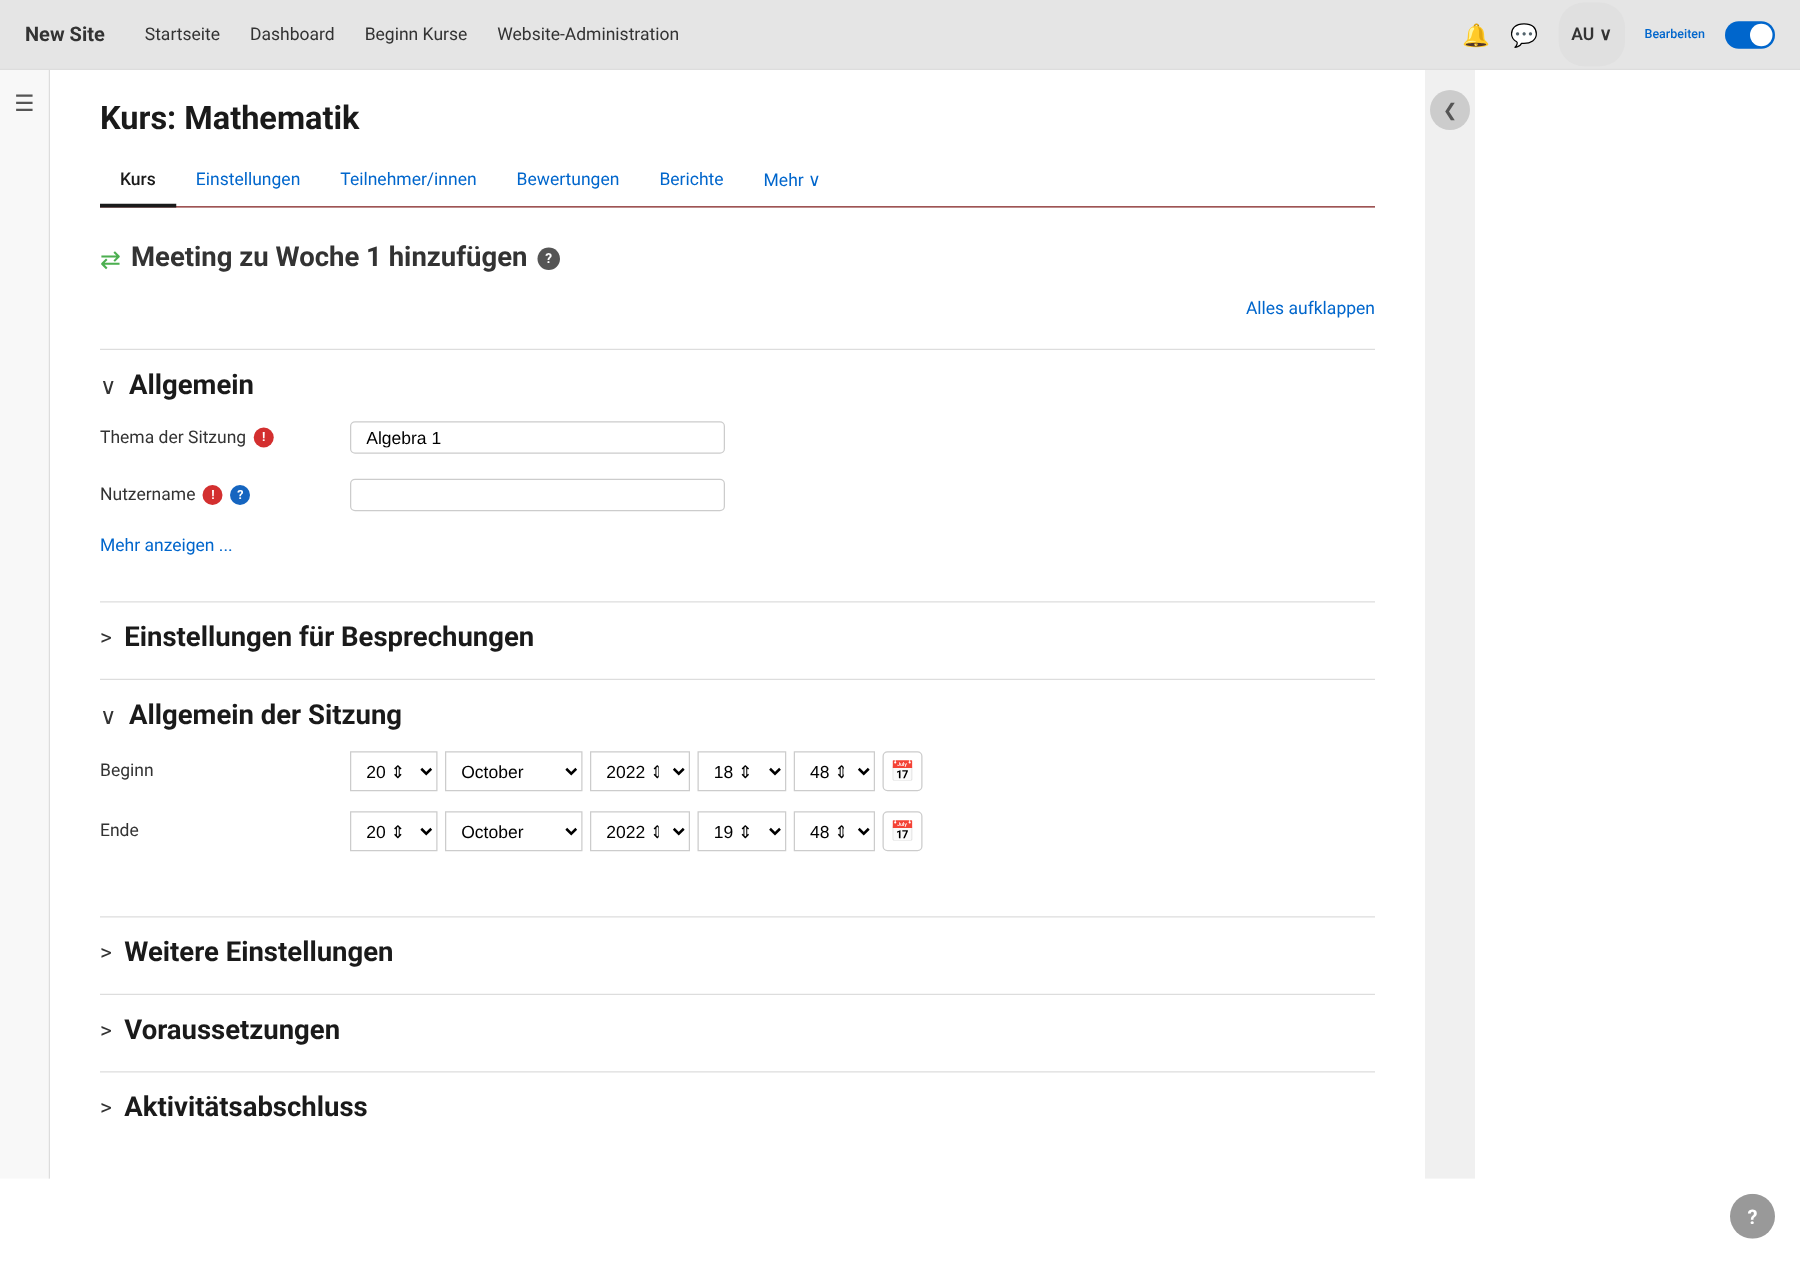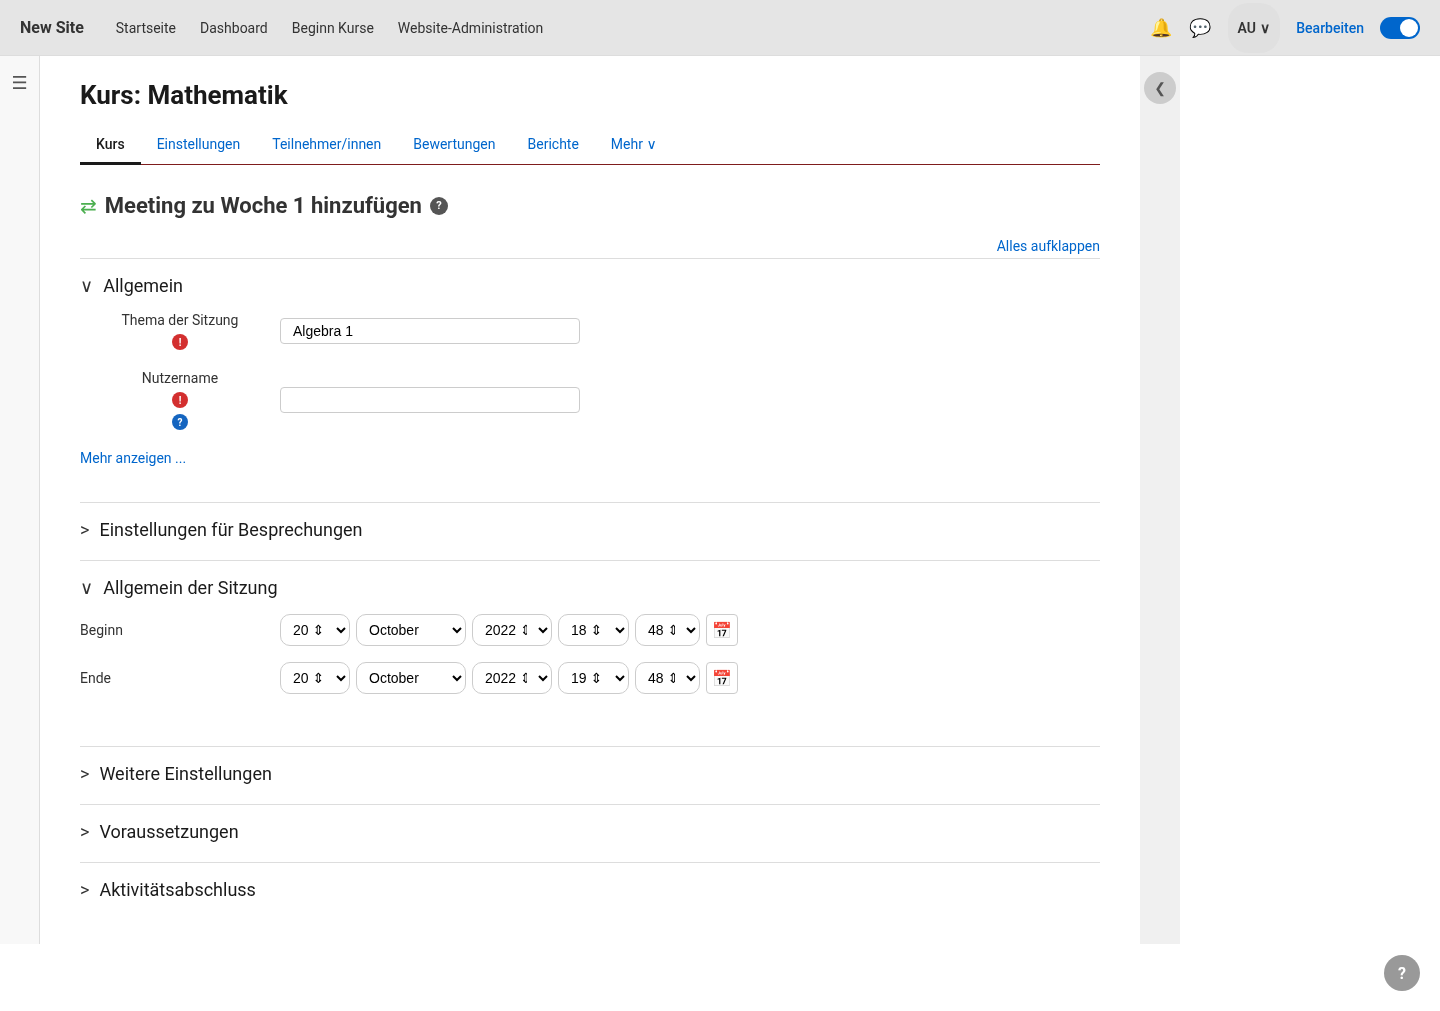--- a/index.html
+++ b/index.html
@@ -12,21 +12,21 @@
     }
     .site-name { font-weight: 700; font-size: 16px; margin-right: 32px; color: #333; }
     .nav-links { display: flex; gap: 24px; flex: 1; }
     .nav-link { color: #333; text-decoration: none; font-size: 14px; cursor: pointer; }
     .nav-right { display: flex; align-items: center; gap: 16px; }
     .nav-icon { font-size: 18px; color: #555; cursor: pointer; }
     .user-badge {
       display: flex; align-items: center; gap: 4px; background: #e0e0e0;
       border-radius: 20px; padding: 17px 10px; cursor: pointer; font-weight: 600;
     }
-    .bearbeiten-label { color: #0066cc; font-size: 14px; font-weight: 500; cursor: pointer; }
+    .bearbeiten-label { color: #0066cc; font-size: 10px; font-weight: 500; cursor: pointer; }
     .toggle-switch {
       width: 40px; height: 22px; background: #0066cc; border-radius: 11px;
       position: relative; cursor: pointer;
     }
     .toggle-switch::after {
       content: ''; position: absolute; width: 18px; height: 18px; background: #fff;
       border-radius: 50%; top: 2px; right: 2px;
     }
 
     
@@ -58,54 +58,54 @@
     .form-page-title-row { display: flex; align-items: center; gap: 8px; margin-bottom: 20px; }
     .form-page-icon { color: #4caf50; font-size: 20px; }
     .form-page-title { font-size: 22px; font-weight: 700; }
     .help-icon {
       width: 18px; height: 18px; background: #555; border-radius: 50%;
       color: #fff; font-size: 11px; display: inline-flex; align-items: center; justify-content: center;
       cursor: pointer; font-weight: 700;
     }
 
     
-    .alles-aufklappen-row { display: flex; justify-content: flex-end; margin-bottom: 4px; }
+    .alles-aufklappen-row { display: flex; justify-content: flex-end; margin-bottom: 24px; }
     .alles-aufklappen { color: #0066cc; cursor: pointer; font-size: 14px; text-decoration: none; }
 
     
     .section { border-top: 1px solid #ddd; padding: 16px 0; margin-bottom: 4px; }
     .section-header { display: flex; align-items: center; gap: 10px; cursor: pointer; }
     .section-chevron { font-size: 18px; color: #333; }
-    .section-title { font-size: 18px; font-weight: 400; color: #1a1a1a; }
+    .section-title { font-size: 22px; font-weight: 700; color: #1a1a1a; }
 
     
     .form-section { padding: 16px 0; }
     .form-row { display: flex; align-items: center; margin-bottom: 20px; }
-    .form-label { width: 200px; font-size: 14px; color: #333; display: flex; align-items: center; gap: 6px; flex-direction: column; }
+    .form-label { width: 200px; font-size: 14px; color: #333; display: flex; align-items: center; gap: 6px; }
     .required-icon {
       width: 16px; height: 16px; background: #d32f2f; border-radius: 50%;
       color: #fff; font-size: 10px; display: inline-flex; align-items: center; justify-content: center; font-weight: 700;
     }
     .help-icon-blue {
       width: 16px; height: 16px; background: #1565c0; border-radius: 50%;
       color: #fff; font-size: 10px; display: inline-flex; align-items: center; justify-content: center; font-weight: 700; cursor: pointer;
     }
     .form-input {
       width: 300px; padding: 4px 12px; border: 1px solid #ccc; border-radius: 4px;
       font-size: 14px; outline: none;
     }
 
     .mehr-anzeigen { color: #0066cc; cursor: pointer; font-size: 14px; padding-left: 0; }
 
     
     .date-row { display: flex; align-items: center; margin-bottom: 16px; }
     .date-label { width: 200px; font-size: 14px; color: #333; }
     .date-fields { display: flex; align-items: center; gap: 6px; }
     .date-select {
-      padding: 6px 8px; border: 1px solid #ccc; border-radius: 10px;
+      padding: 6px 8px; border: 1px solid #ccc; border-radius: 0;
       font-size: 14px; background: #fff; cursor: pointer; appearance: auto;
     }
     .date-select.day { width: 70px; }
     .date-select.month { width: 110px; }
     .date-select.year { width: 80px; }
     .date-select.hour { width: 71px; }
     .date-select.min { width: 65px; }
     .calendar-btn {
       width: 32px; height: 32px; border: 1px solid #ccc; border-radius: 4px;
       background: #fff; cursor: pointer; display: flex; align-items: center; justify-content: center; color: #0066cc; font-size: 16px;

